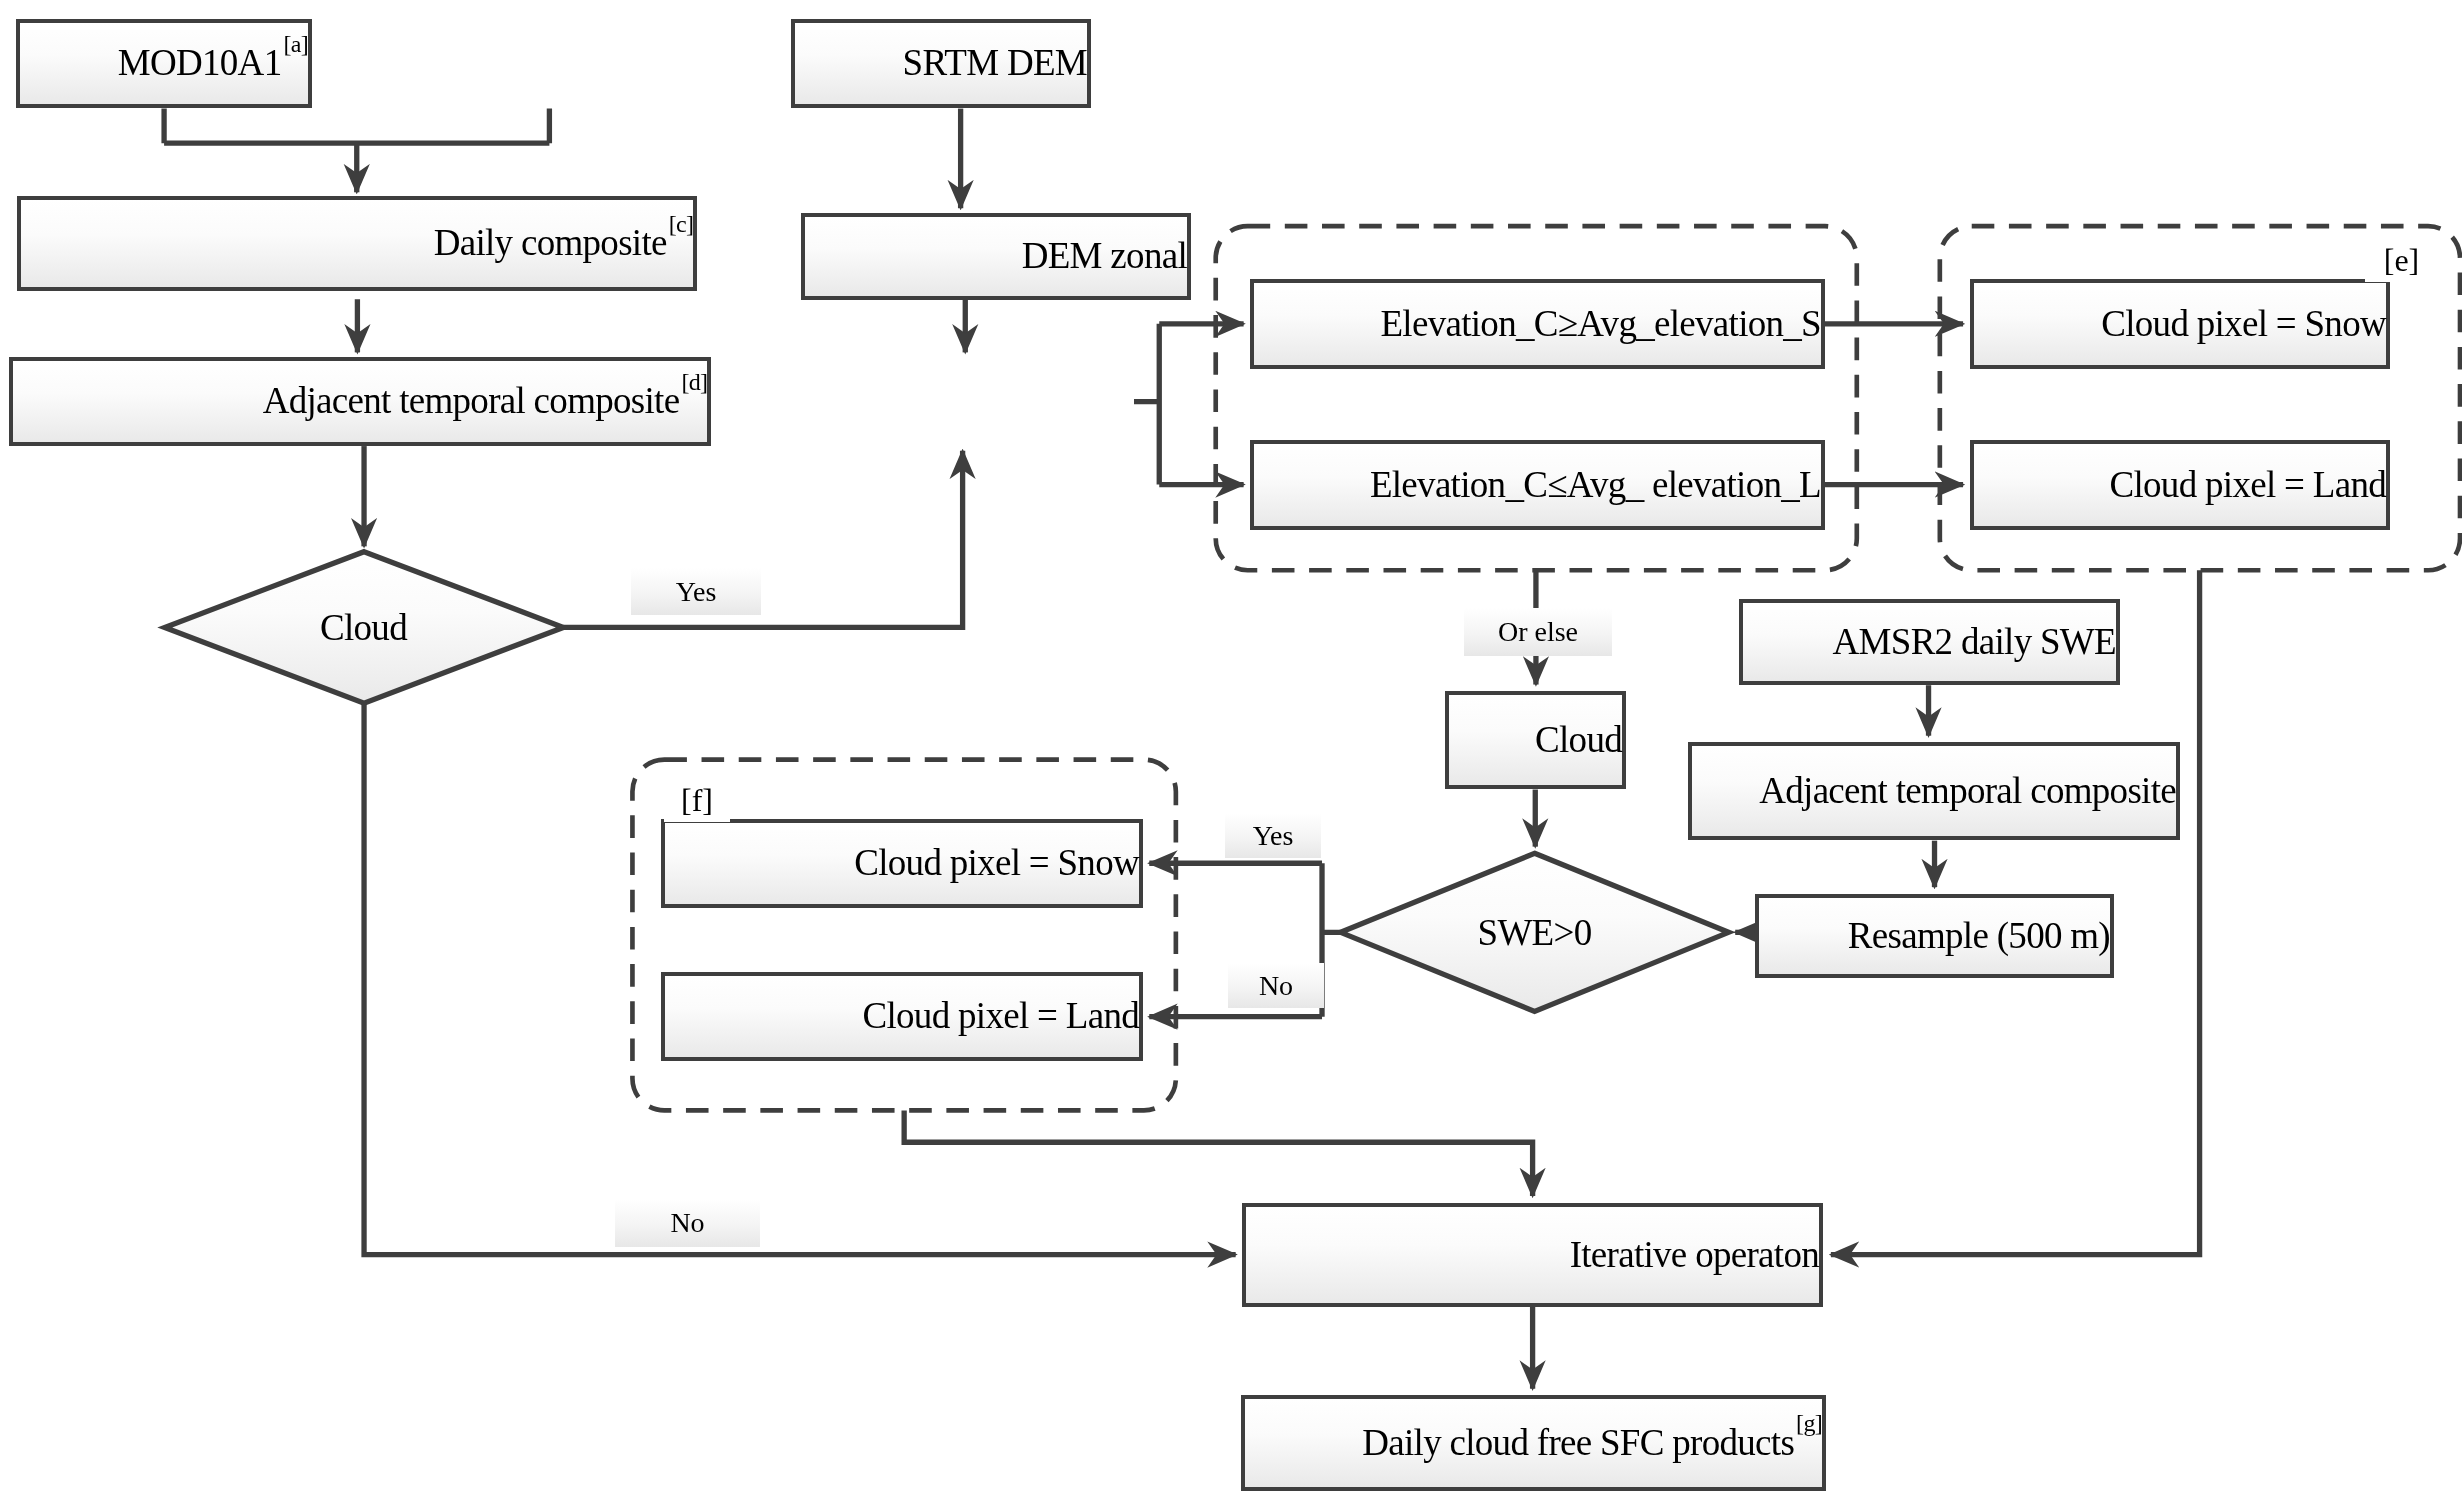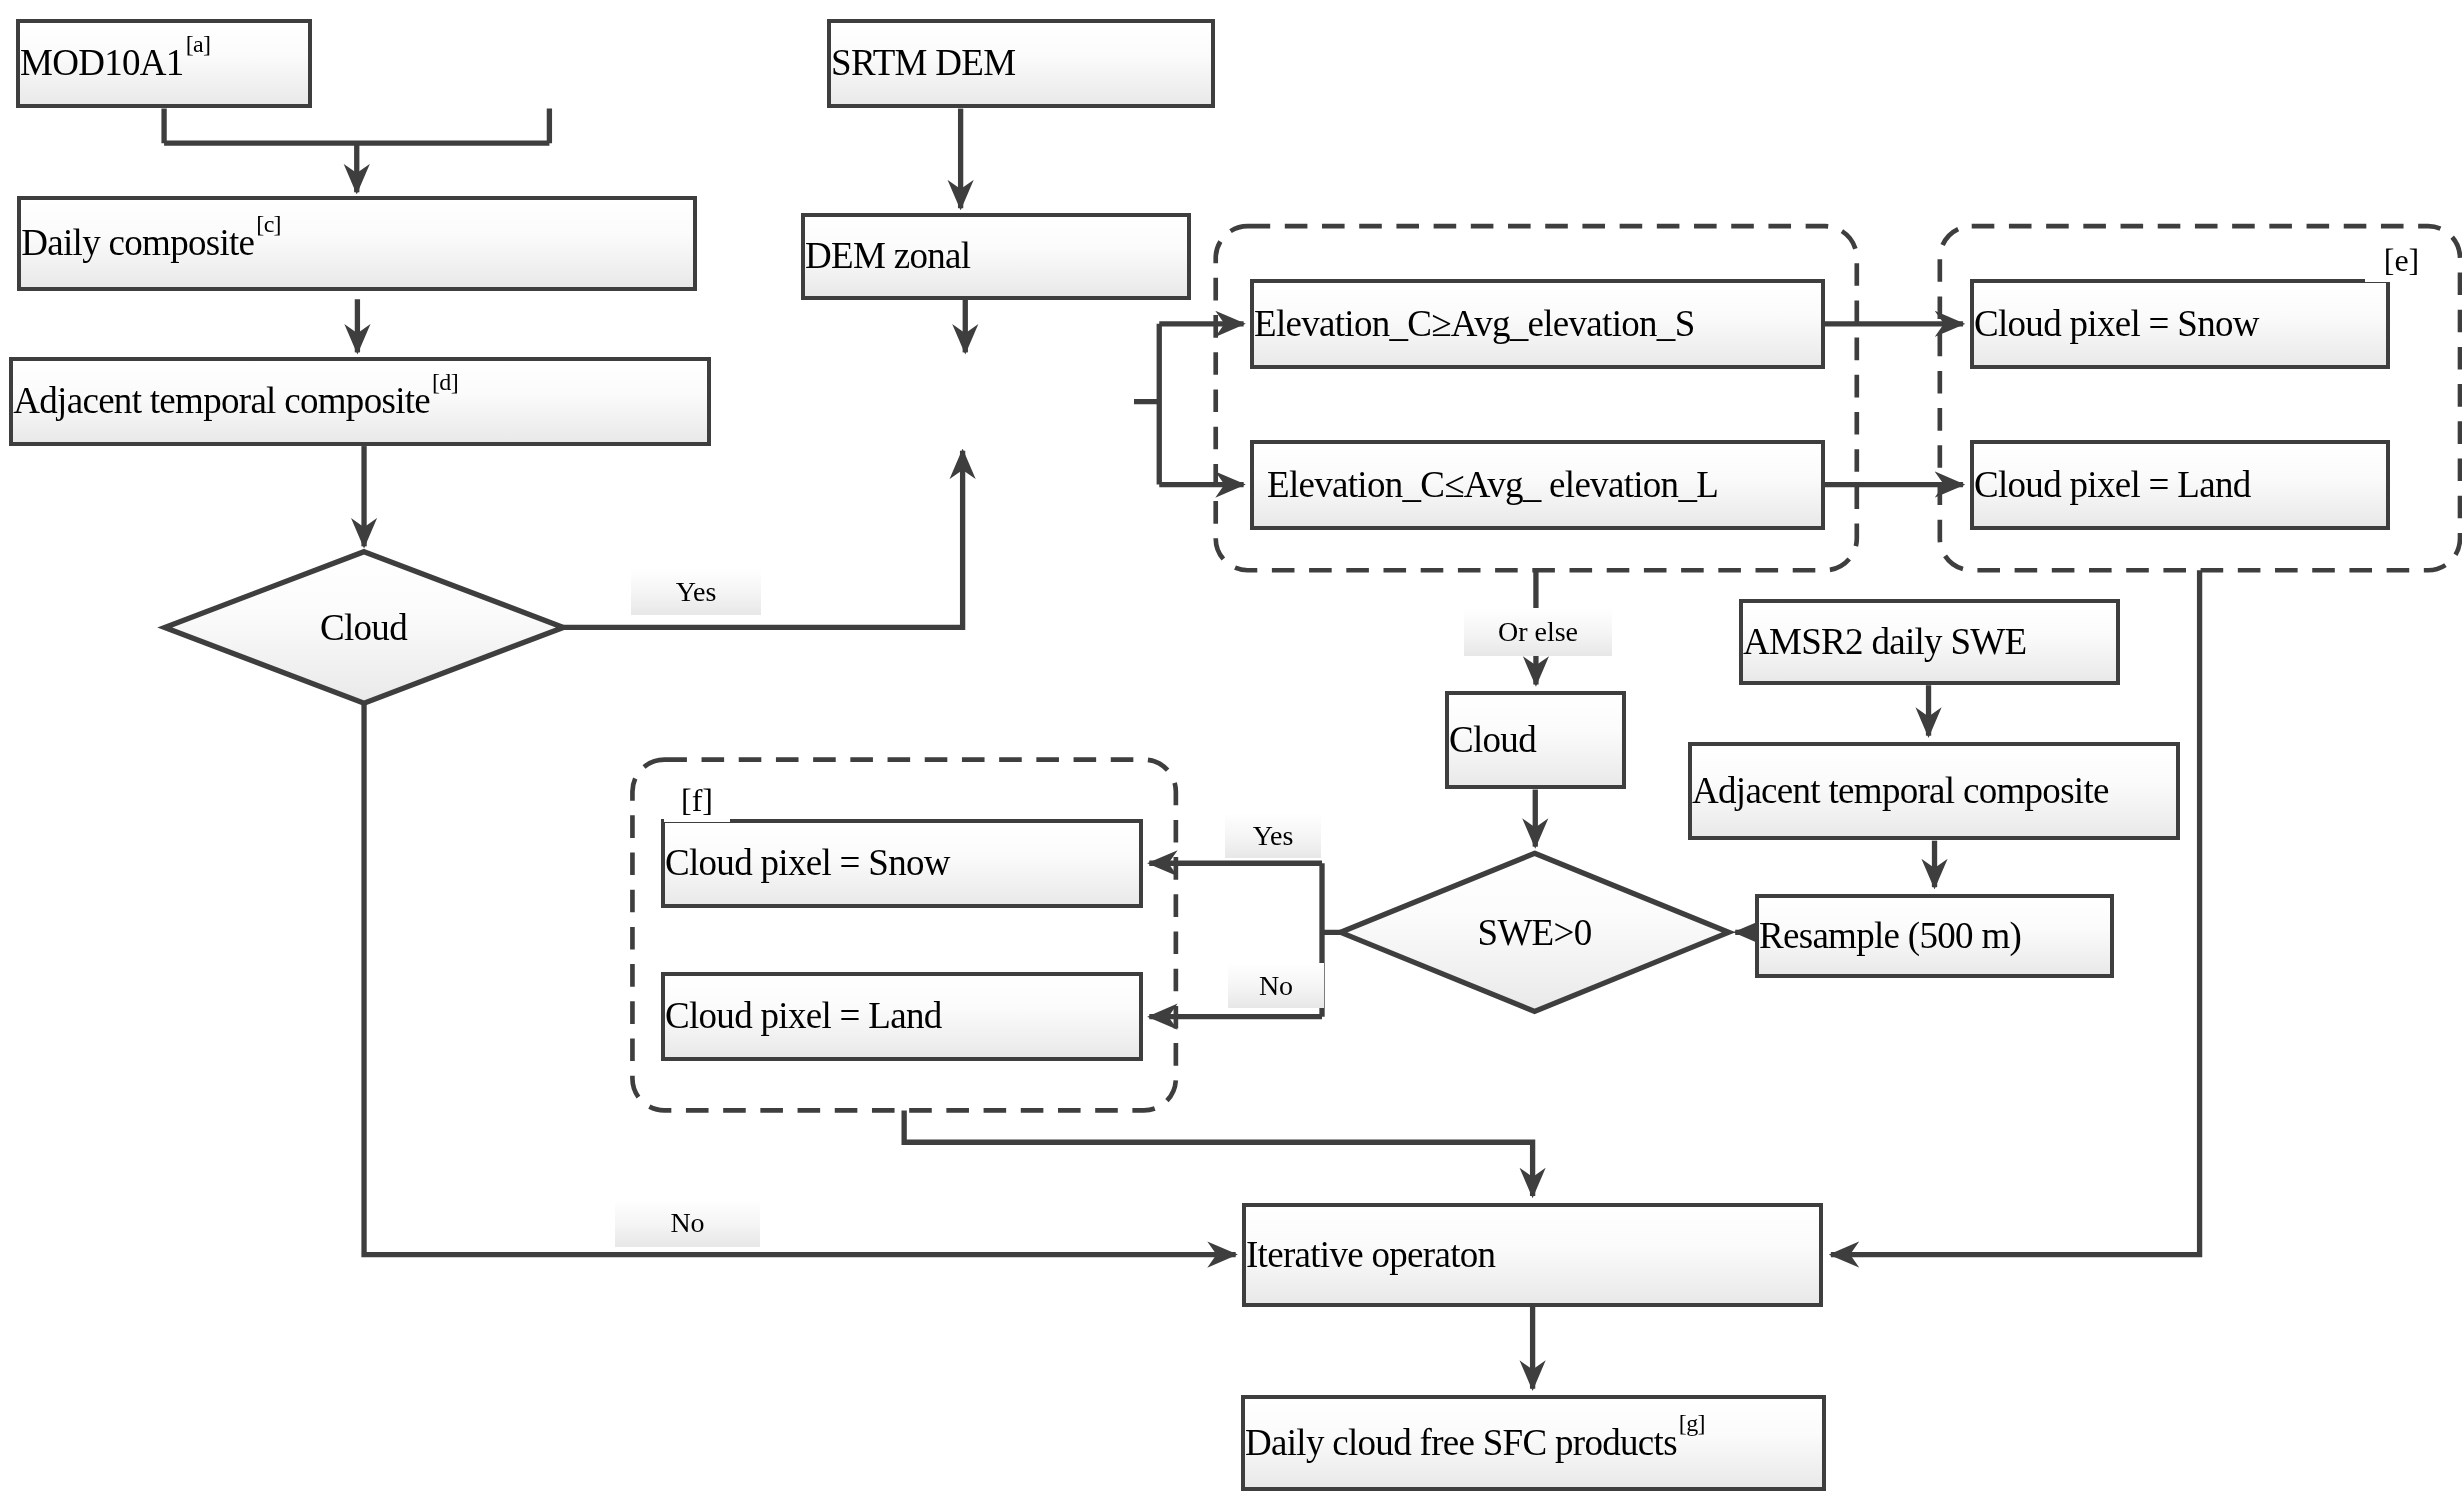--- a/index.html
+++ b/index.html
@@ -10,21 +10,21 @@
     font-family:"Liberation Serif","DejaVu Serif",serif;
     color:#000;
     overflow:hidden;
   }
   #wires{position:absolute;left:0;top:0;z-index:1;}
   .node{
     position:absolute;z-index:2;
     box-sizing:border-box;
     border:4.7px solid #3e3e3e;
     background:linear-gradient(180deg,#ffffff 0%,#fbfbfb 40%,#e9e9e9 100%);
-    display:flex;align-items:center;justify-content:flex-start;
+    display:flex;align-items:center;justify-content:flex-end;
     font-size:37px;line-height:1.05;
     white-space:nowrap;
     letter-spacing:-0.7px;
   }
   .sup{
     font-size:24px;
     position:relative;top:-20px;
     margin-left:2px;line-height:0;
   }
   .dtext{
@@ -103,21 +103,21 @@
     <rect x="952" y="1143" width="818" height="528" rx="48" fill="none" stroke="#3e3e3e" stroke-width="7" stroke-dasharray="34 22"></rect>
 
     <polygon points="548,830 848,944 548,1058 248,944" fill="url(#shapeGrad)" stroke="#3e3e3e" stroke-width="8"></polygon>
     <polygon points="2310,1284 2602,1403 2310,1522 2018,1403" fill="url(#shapeGrad)" stroke="#3e3e3e" stroke-width="8"></polygon>
   </svg>
 
   <div class="node" style="left:16px;top:19px;width:296px;height:89px;">
     <span>MOD10A1</span>
       <sup class="sup">[a]</sup>
   </div>
-  <div class="node" style="left:791px;top:19px;width:388px;height:89px;margin-left:36px;">
+  <div class="node" style="left:791px;top:19px;width:300px;height:89px;">
     <span>SRTM DEM</span>
   </div>
   <div class="node" style="left:17.3px;top:196px;width:680px;height:95px;">
     <span>Daily composite</span>
       <sup class="sup">[c]</sup>
   </div>
   <div class="node" style="left:801px;top:213px;width:390px;height:87px;">
     <span>DEM zonal</span>
   </div>
   <div class="node" style="left:9.3px;top:357px;width:702px;height:89px;">

